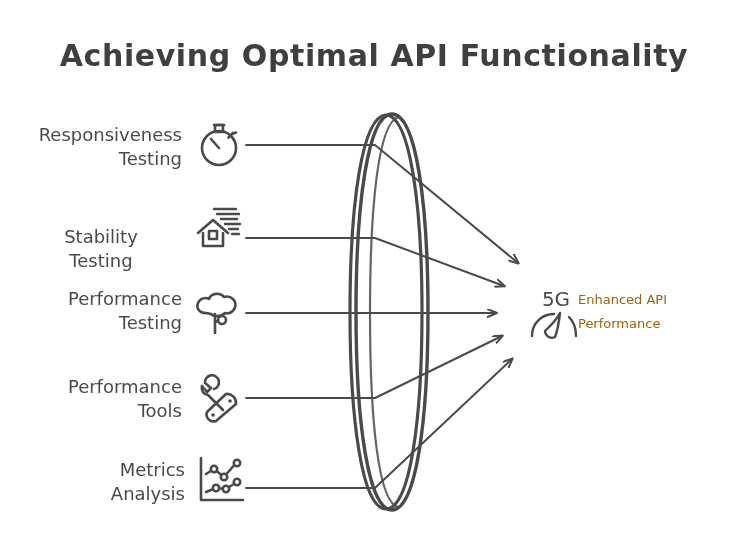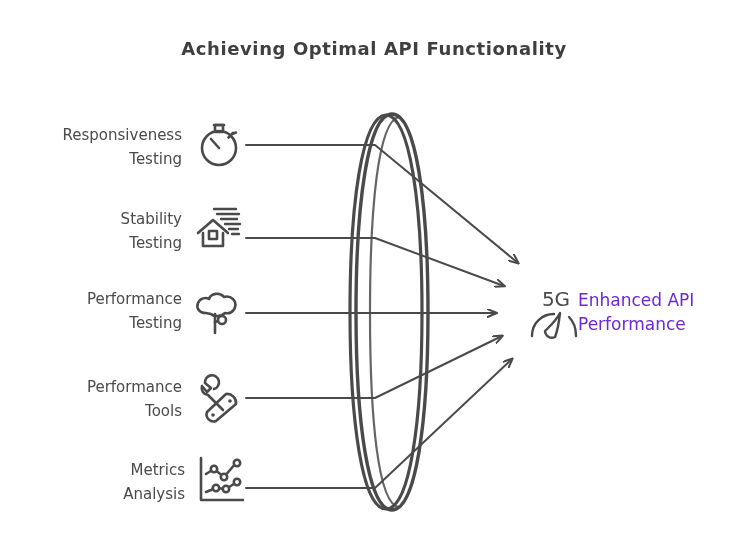--- a/index.html
+++ b/index.html
@@ -20,44 +20,44 @@
     width: 748px;
     height: 556px;
   }
   .diagram-title {
     position: absolute;
     top: 38px;
     left: 0;
     width: 748px;
     text-align: center;
     font-family: "DejaVu Sans", sans-serif;
-    font-size: 18px;
+    font-size: 30px;
     font-weight: bold;
     letter-spacing: 0.6px;
     color: #3f3f3f;
   }
   .item-label {
     position: absolute;
     text-align: right;
     font-family: "DejaVu Sans", sans-serif;
-    font-size: 15px;
+    font-size: 18px;
     line-height: 24px;
     color: #4a4a4a;
     white-space: pre-line;
   }
   .outcome-label {
     position: absolute;
     left: 578px;
     top: 288px;
     width: 160px;
     text-align: left;
     font-family: "DejaVu Sans", sans-serif;
-    font-size: 17px;
+    font-size: 13px;
     line-height: 24px;
-    color: #6d28d9;
+    color: #a16207;
     white-space: pre-line;
   }
   .icon-box {
     position: absolute;
     width: 56px;
     height: 56px;
   }
   .icon-box svg { display: block; }
 </style>
 </head>
@@ -103,21 +103,21 @@
   <svg width="56" height="56" viewBox="0 0 56 56" fill="none" stroke="#4a4a4a" stroke-width="2.6" stroke-linecap="round" stroke-linejoin="round">
     <circle cx="27" cy="32" r="17"></circle>
     <line x1="22" y1="9" x2="32" y2="9"></line>
     <rect x="23" y="9" width="8" height="7"></rect>
     <path d="M41,17 l-4.5,4.5"></path>
     <path d="M41.5,17.5 l2.5,-1"></path>
     <line x1="27" y1="32" x2="19" y2="23"></line>
   </svg>
 </div>
 
-<div class="item-label" style="left:20px; top:207px; width:162px;">Stability
+<div class="item-label" style="left:20px; top:225px; width:162px;text-align:center;">Stability
 Testing</div>
 <div class="icon-box" style="left:192px; top:201px;">
   <svg width="56" height="56" viewBox="0 0 56 56" fill="none" stroke="#4a4a4a" stroke-width="2.6" stroke-linecap="round" stroke-linejoin="round">
     <path d="M6,32 L21,19 L36,32"></path>
     <path d="M11,32 L11,45 L31,45 L31,32"></path>
     <rect x="17" y="30" width="8" height="8"></rect>
     <line x1="22" y1="8" x2="44" y2="8" stroke-width="2.4"></line>
     <line x1="25" y1="13" x2="47" y2="13" stroke-width="2.4"></line>
     <line x1="29" y1="18" x2="45" y2="18" stroke-width="2.4"></line>
     <line x1="33" y1="23" x2="48" y2="23" stroke-width="2.4"></line>

